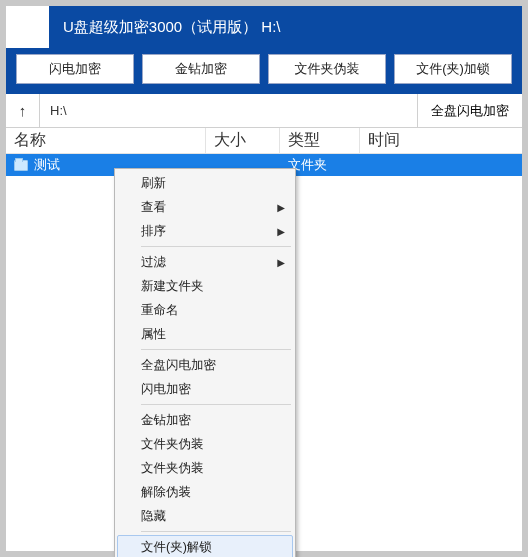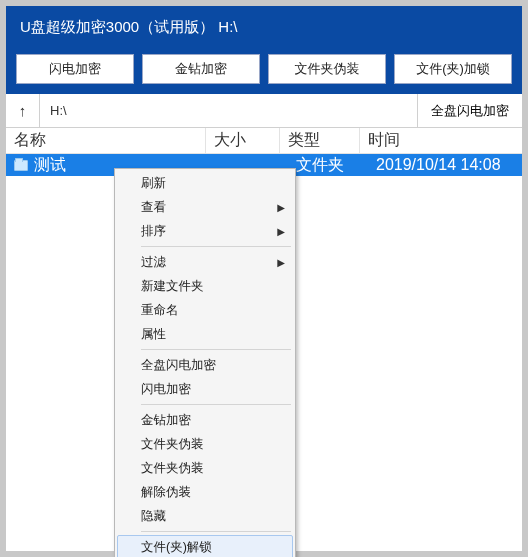--- a/index.html
+++ b/index.html
@@ -1,35 +1,35 @@
 <!DOCTYPE html>
 <html><head>
 <meta charset="utf-8">
 <style>
   * { box-sizing: border-box; margin: 0; padding: 0; font-family: "Microsoft YaHei", "SimSun", sans-serif; }
   body { background: #d8d8d8; display: flex; justify-content: center; align-items: flex-start; }
   .frame { width: 528px; height: 557px; background: #fff; border: 6px solid #c8c8c8; position: relative; }
-  .titlebar { background: #0a4aa3; color: #fff; height: 42px; display: flex; align-items: center; padding: 0 14px; font-size: 15px; }
+  .titlebar { background: #0a4aa3; color: #fff; height: 42px; display: flex; align-items: center; padding: 0 14px; font-size: 15px; margin-left: 43px; }
   .toolbar { background: #0a4aa3; padding: 6px 10px 10px 10px; display: flex; gap: 8px; }
   .tbtn { flex: 1; background: #fff; border: 1px solid #9aa7c7; height: 30px; display: flex; align-items: center; justify-content: center; font-size: 13px; color: #222; cursor: pointer; }
   .addrbar { background: #fff; display: flex; align-items: stretch; border-bottom: 1px solid #d0d0d0; height: 34px; }
   .upbtn { width: 34px; border-right: 1px solid #d0d0d0; display: flex; align-items: center; justify-content: center; font-size: 15px; color: #333; cursor: pointer; }
   .addr { flex: 1; display: flex; align-items: center; padding: 0 10px; font-size: 13px; color: #333; border-right: 1px solid #d0d0d0; }
   .fullenc { width: 104px; display: flex; align-items: center; justify-content: center; font-size: 13px; cursor: pointer; }
   .headerrow { display: flex; height: 26px; border-bottom: 1px solid #e3e3e3; font-size: 16px; color: #333; }
   .hcell { display: flex; align-items: center; padding: 0 8px; border-right: 1px solid #e3e3e3; }
   .hname { width: 200px; } .hsize { width: 74px; } .htype { width: 80px; } .htime { flex: 1; border-right: none; }
-  .row { display: flex; height: 22px; font-size: 16px; align-items: center; }
+  .row { display: flex; height: 22px; font-size: 13px; align-items: center; }
   .row.sel { background: #1a7fe6; color: #fff; }
   .rname { width: 200px; display: flex; align-items: center; padding-left: 8px; gap: 6px; }
   .ficon { width: 14px; height: 11px; background: #ffe29a; border: 1px solid #caa84a; border-radius: 1px; position: relative; }
   .ficon::before { content: ""; position: absolute; left: 0; top: -3px; width: 6px; height: 3px; background: #ffe29a; border: 1px solid #caa84a; border-bottom: none; border-radius: 1px 1px 0 0; }
   .row.sel .ficon { background: #cde9ff; border-color: #9ac8ef; }
   .row.sel .ficon::before { background: #cde9ff; border-color: #9ac8ef; }
-  .rsize { width: 74px; padding-left: 8px; } .rtype { width: 80px; padding-left: 8px; margin-left: 8px; } .rtime { flex: 1; padding-left: 8px; }
+  .rsize { width: 74px; padding-left: 8px; } .rtype { width: 80px; padding-left: 8px; } .rtime { flex: 1; padding-left: 8px; }
   .ctxmenu { position: absolute; left: 108px; top: 162px; width: 182px; background: #f5f5f5; border: 1px solid #b8b8b8; box-shadow: 2px 2px 4px rgba(0,0,0,.25); padding: 2px; font-size: 12.5px; z-index: 10; }
   .mitem { height: 24px; display: flex; align-items: center; padding: 0 22px 0 24px; position: relative; cursor: default; color: #222; }
   .mitem.hover { background: #e8f0fb; border: 1px solid #a8c8ef; border-radius: 2px; height: 24px; padding: 0 21px 0 23px; }
   .mitem .sub { position: absolute; right: 8px; font-size: 10px; color: #333; }
   .msep { height: 1px; background: #d4d4d4; margin: 3px 2px 3px 24px; }
   .arrow { position: absolute; z-index: 9; pointer-events: none; }
   .arrow-line { position: absolute; background: #d92c2c; height: 4px; transform-origin: left center; }
   .arrow-head { position: absolute; width: 0; height: 0; border-top: 9px solid transparent; border-bottom: 9px solid transparent; border-right: 20px solid #d92c2c; transform-origin: right center; }
 </style>
 </head>
@@ -60,21 +60,20 @@
     <div class="hcell htime">时间</div>
   </div>
 
   <div class="row sel">
     <div class="rname">
       <span class="ficon"></span>
       <span>测试</span>
     </div>
     <div class="rsize"></div>
     <div class="rtype">文件夹</div>
-    <div class="rtime">2019/10/14 14:08</div>
   </div>
 
   <div class="ctxmenu" id="ctxmenu">
       <div class="mitem">
         <span>刷新</span>
       </div>
       <div class="mitem">
         <span>查看</span>
         <span class="sub">▶</span>
       </div>

